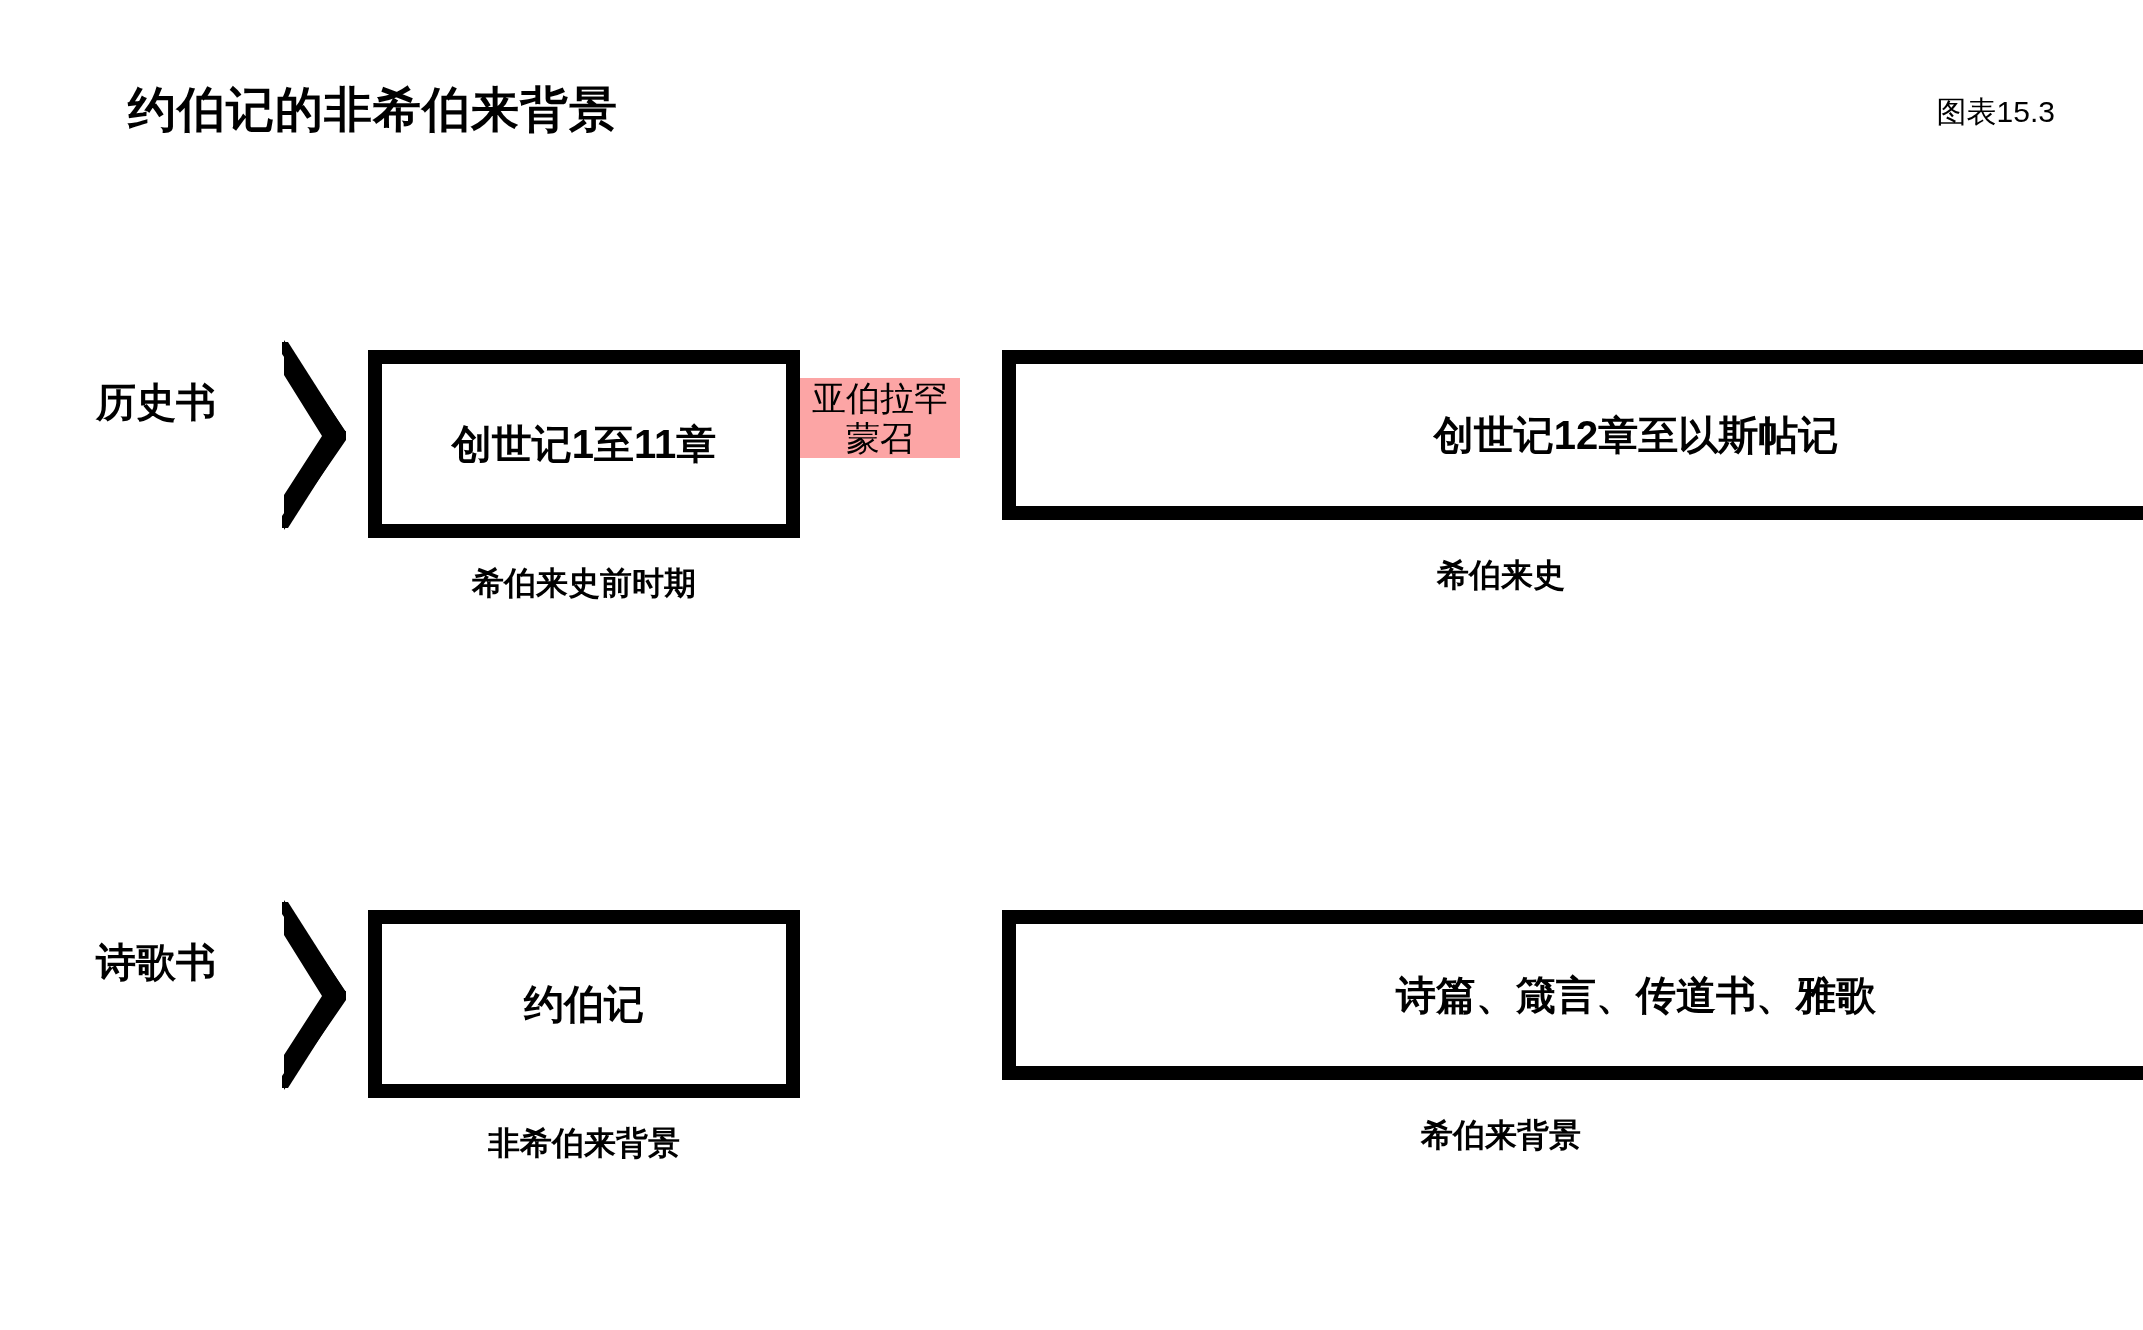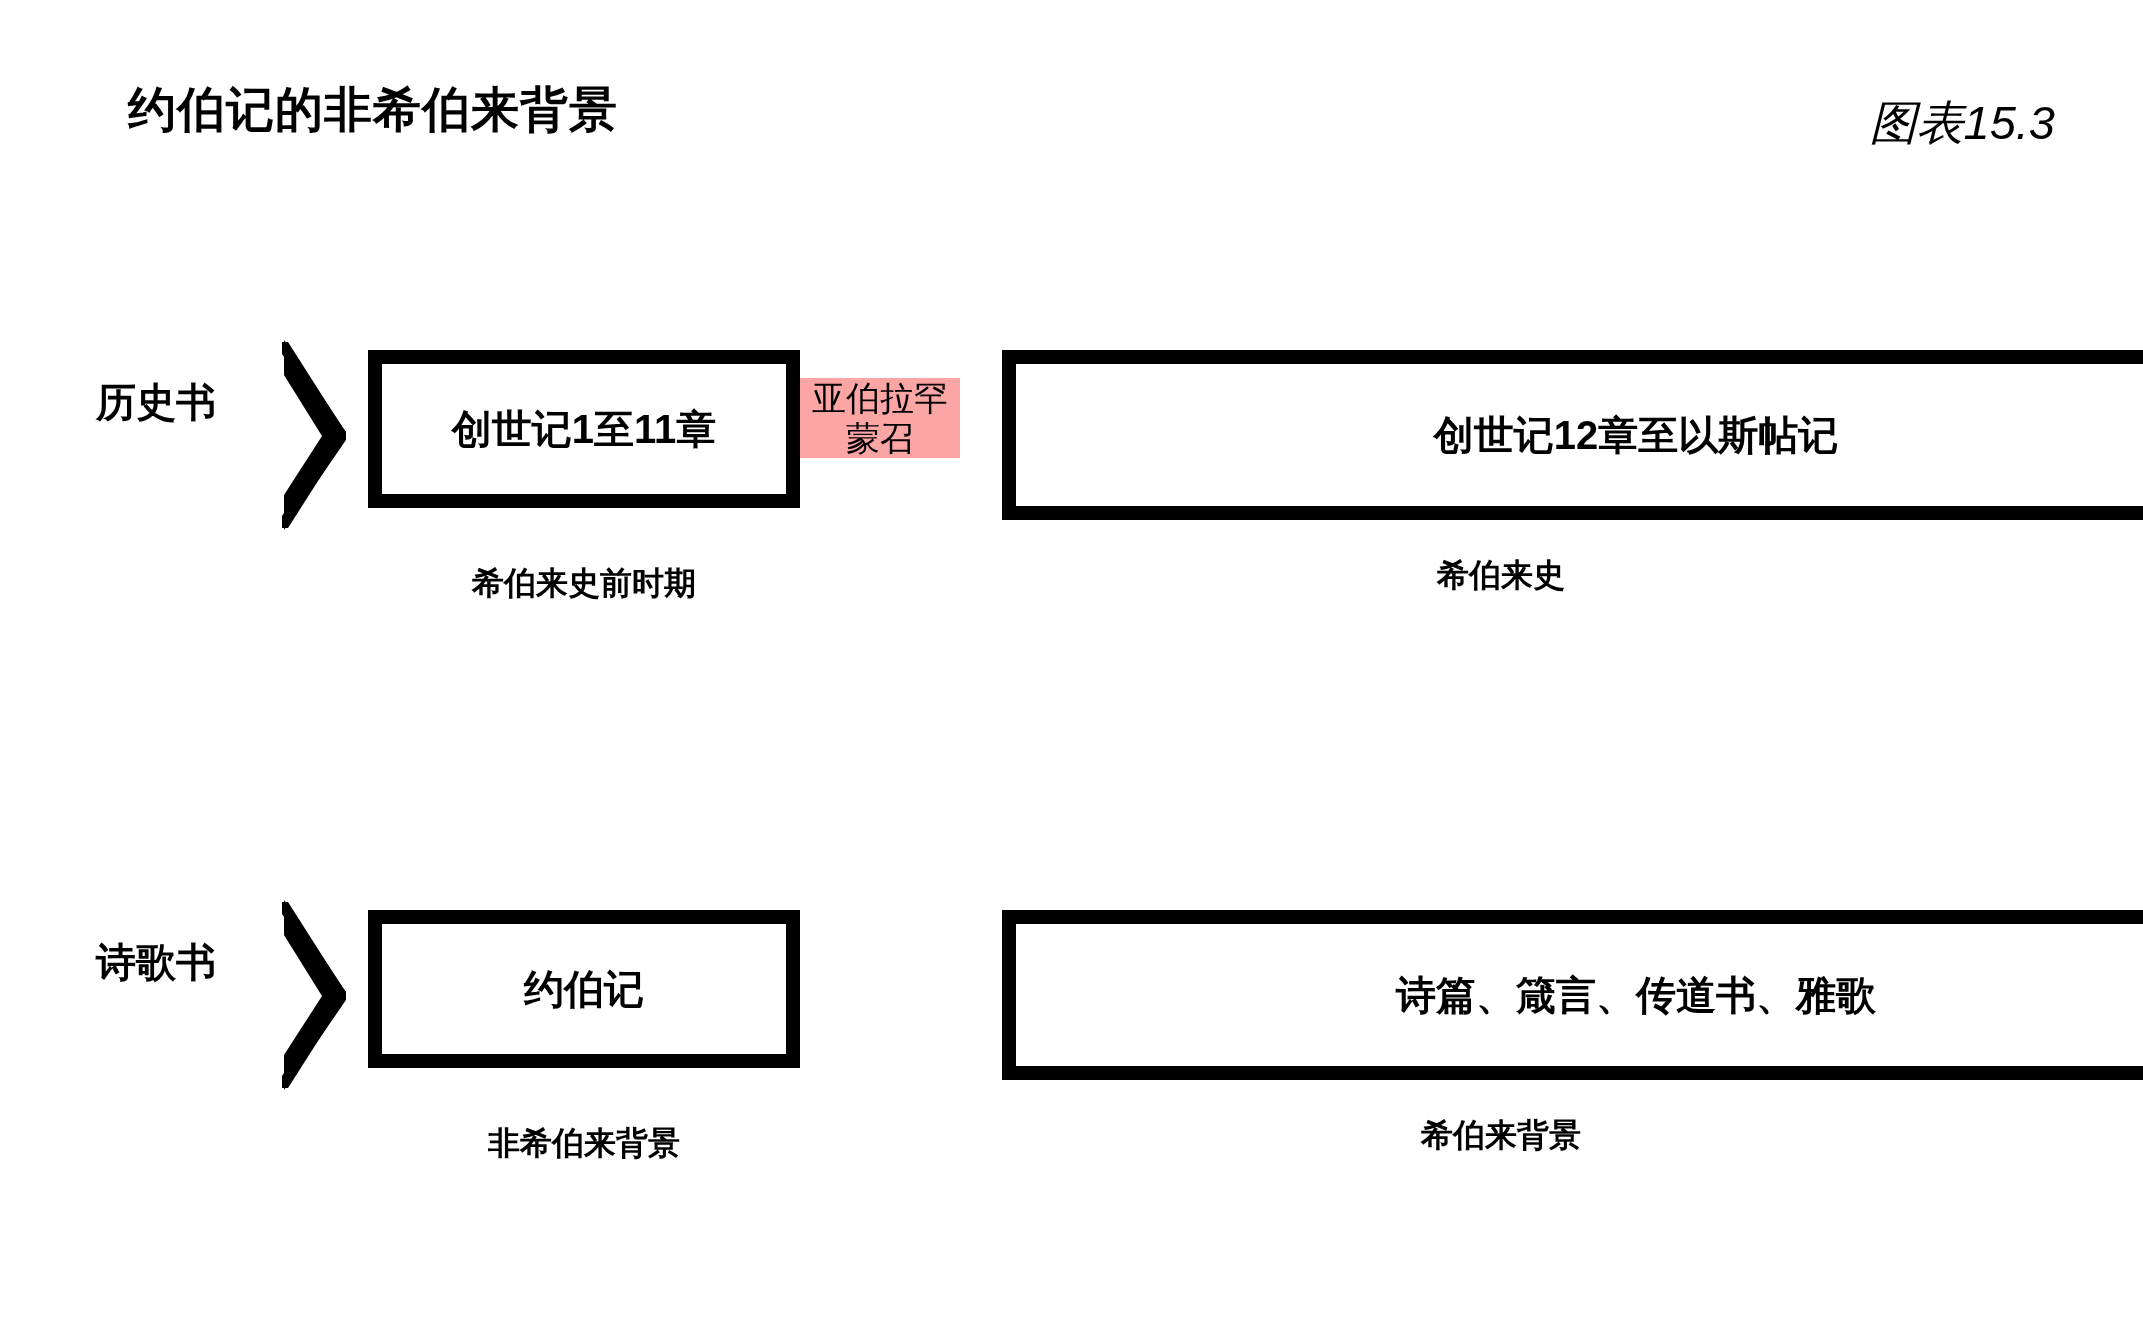--- a/index.html
+++ b/index.html
@@ -23,24 +23,23 @@
     top: 78px;
     font-size: 48px;
     font-weight: bold;
     letter-spacing: 1px;
     white-space: nowrap;
   }
   .figure-label {
     position: absolute;
     right: 88px;
     top: 92px;
-    font-size: 47px;
+    font-size: 30px;
     font-weight: normal;
     white-space: nowrap;
-    font-style: italic;
   }
 
   
   .row {
     position: absolute;
     left: 0;
     width: 2143px;
   }
   .row-historical { top: 330px; }
   .row-poetic     { top: 890px; }
@@ -78,21 +77,21 @@
     font-size: 40px;
     font-weight: bold;
     white-space: nowrap;
     line-height: 1;
   }
 
   .box-small {
     left: 368px;
     top: 20px;
     width: 432px;
-    height: 158px;
+    height: 188px;
   }
   .box-large {
     left: 960px;
     top: 20px;
     width: 1268px;
     height: 170px;
     margin-left: 42px;
   }
 
   

